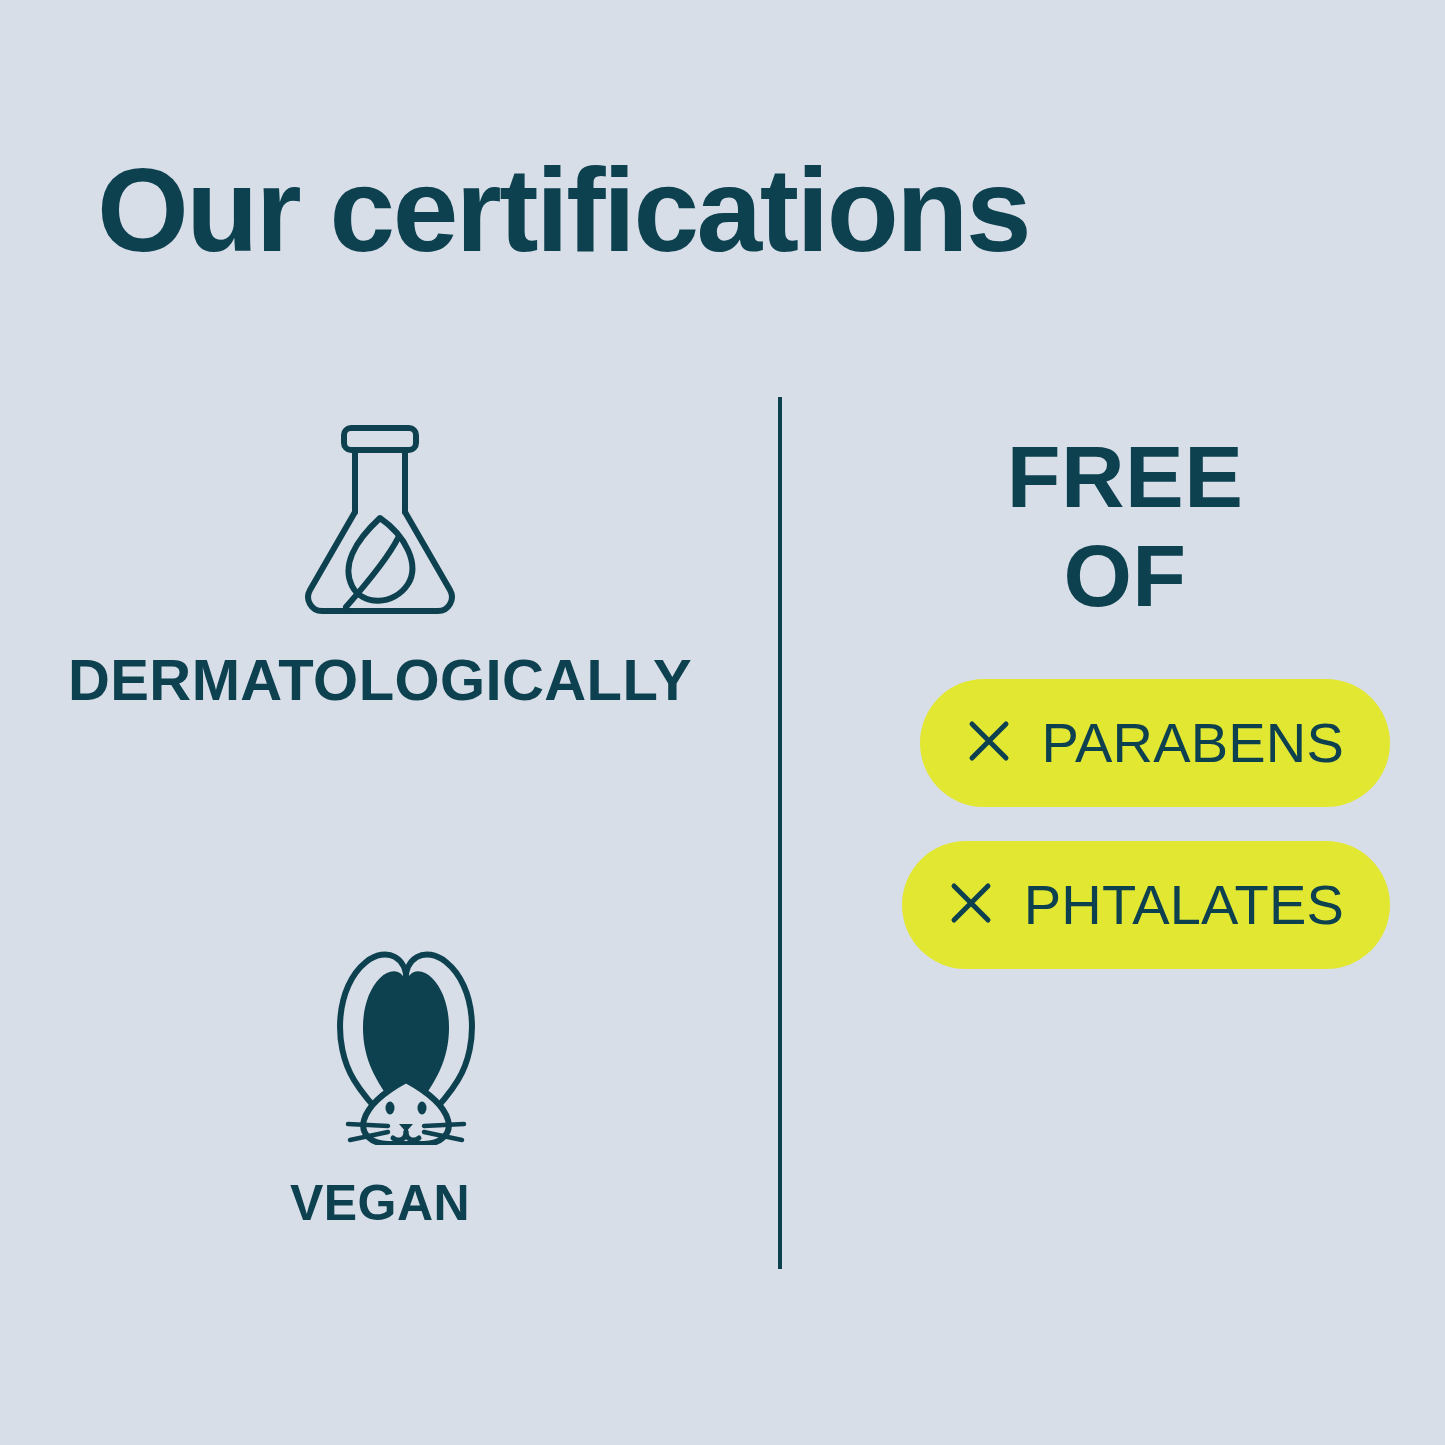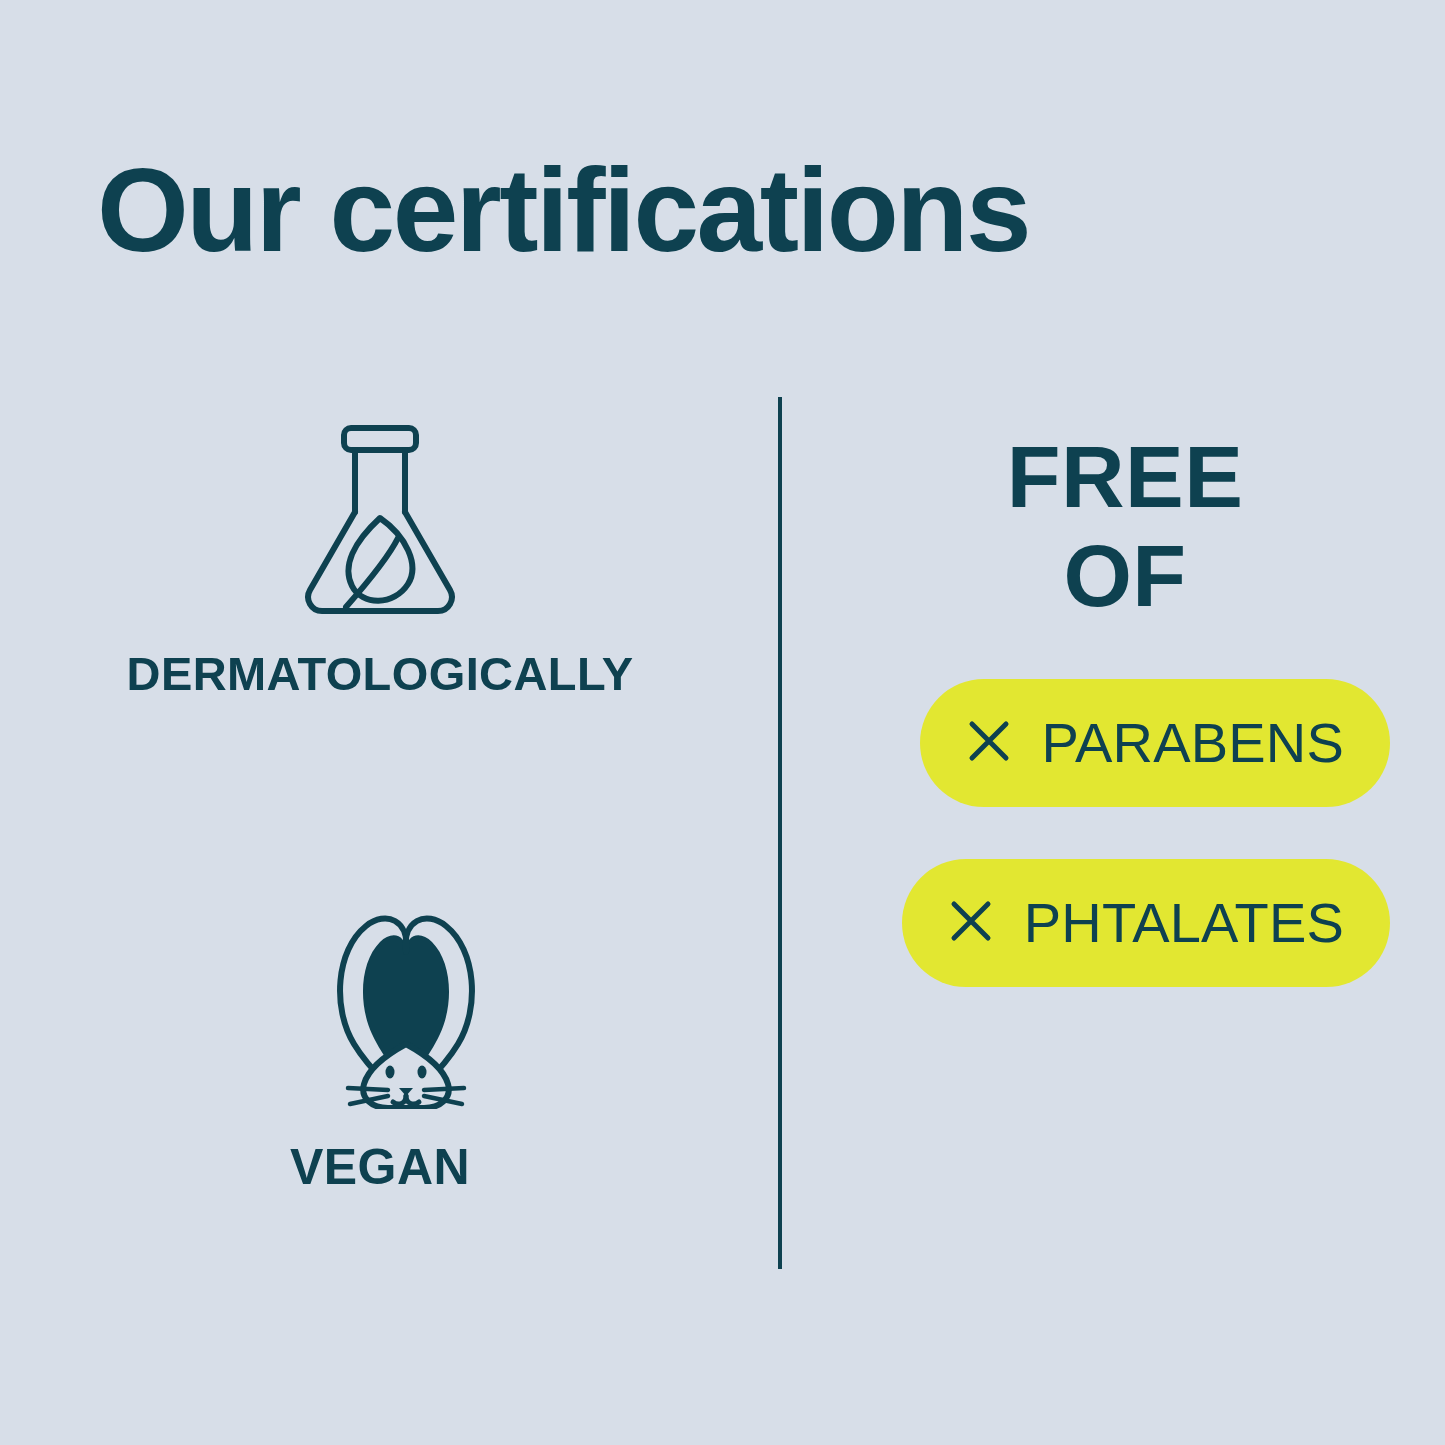--- a/index.html
+++ b/index.html
@@ -54,37 +54,37 @@
     height: 830px;
   }
 
   .cert-block {
     position: absolute;
     left: 0;
     width: 640px;
     text-align: center;
   }
   #cert-derm { top: 0px; }
-  #cert-vegan { top: 484px; }
+  #cert-vegan { top: 520px; }
 
   .cert-icon-wrap {
     display: block;
     margin: 0 auto;
   }
 
   .cert-label {
     color: #0e4150;
     font-weight: 700;
     font-size: 50px;
     line-height: 1.12;
     letter-spacing: 0.4px;
     margin-top: 24px;
     text-align: center;
   }
-  #cert-derm .cert-label { font-size: 47px; }
+  #cert-derm .cert-label { font-size: 58px; }
   #cert-vegan .cert-label { font-size: 50px; margin-top: 26px; }
 
   
   #right-col {
     position: absolute;
     left: 860px;
     top: 428px;
     width: 530px;
   }
 
@@ -99,21 +99,21 @@
   }
   #free-of-heading .line { display: block; }
 
   #pill-list {
     list-style: none;
     margin: 0;
     padding: 0;
     display: flex;
     flex-direction: column;
     align-items: flex-end;
-    gap: 52px;
+    gap: 34px;
   }
 
   .pill {
     background: #e2e731;
     border-radius: 999px;
     height: 128px;
     display: flex;
     align-items: center;
     justify-content: center;
     gap: 30px;

